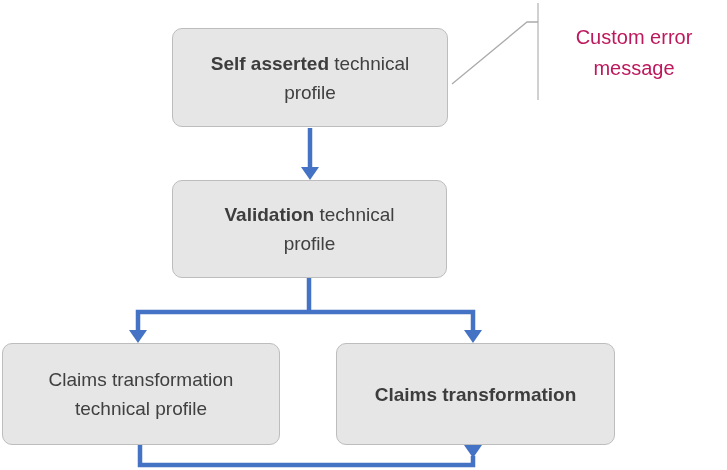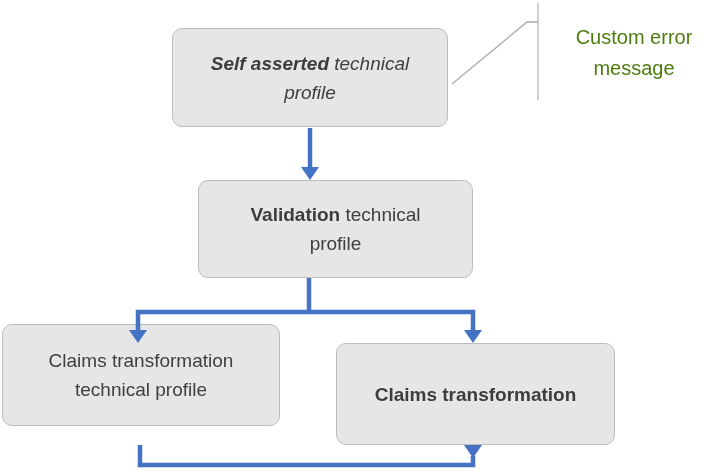--- a/index.html
+++ b/index.html
@@ -23,29 +23,29 @@
     display: flex;
     align-items: center;
     justify-content: center;
     text-align: center;
     color: #404040;
     font-size: 19px;
     line-height: 29px;
     box-sizing: border-box;
   }
   .node b { font-weight: 700; color: #3d3d3d; }
-  #node-self-asserted   { left: 172px; top: 28px;  width: 276px; height: 99px;  padding: 0 28px; font-style: italic; }
-  #node-validation      { left: 172px; top: 180px; width: 275px; height: 98px;  padding: 0 28px; margin-left: 26px; }
-  #node-claims-tp       { left: 2px;   top: 324px; width: 278px; height: 102px; padding: 0 22px; }
+  #node-self-asserted   { left: 172px; top: 28px;  width: 276px; height: 99px;  padding: 0 28px; }
+  #node-validation      { left: 172px; top: 180px; width: 275px; height: 98px;  padding: 0 28px; }
+  #node-claims-tp       { left: 2px;   top: 343px; width: 278px; height: 102px; padding: 0 22px; }
   #node-claims-transf   { left: 336px; top: 343px; width: 279px; height: 102px; padding: 12px 18px; }
   .callout-label {
     position: absolute;
     left: 548px; top: 22px; width: 172px;
     text-align: center;
-    color: #4d7c0f;
+    color: #be185d;
     font-size: 20px;
     line-height: 31px;
   }
   svg.overlay {
     position: absolute;
     left: 0; top: 0;
     width: 727px; height: 470px;
     pointer-events: none;
   }
 </style>

